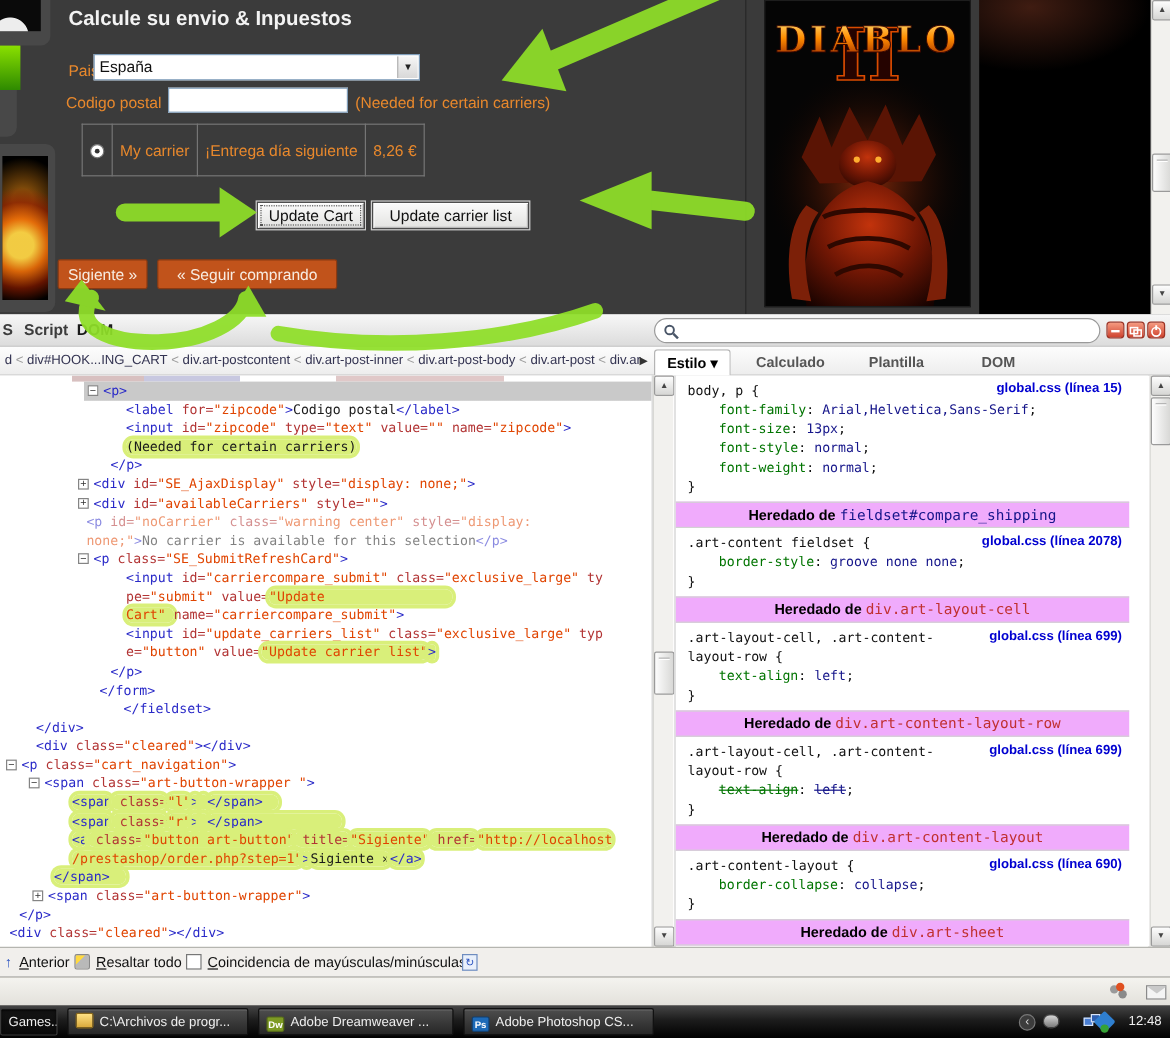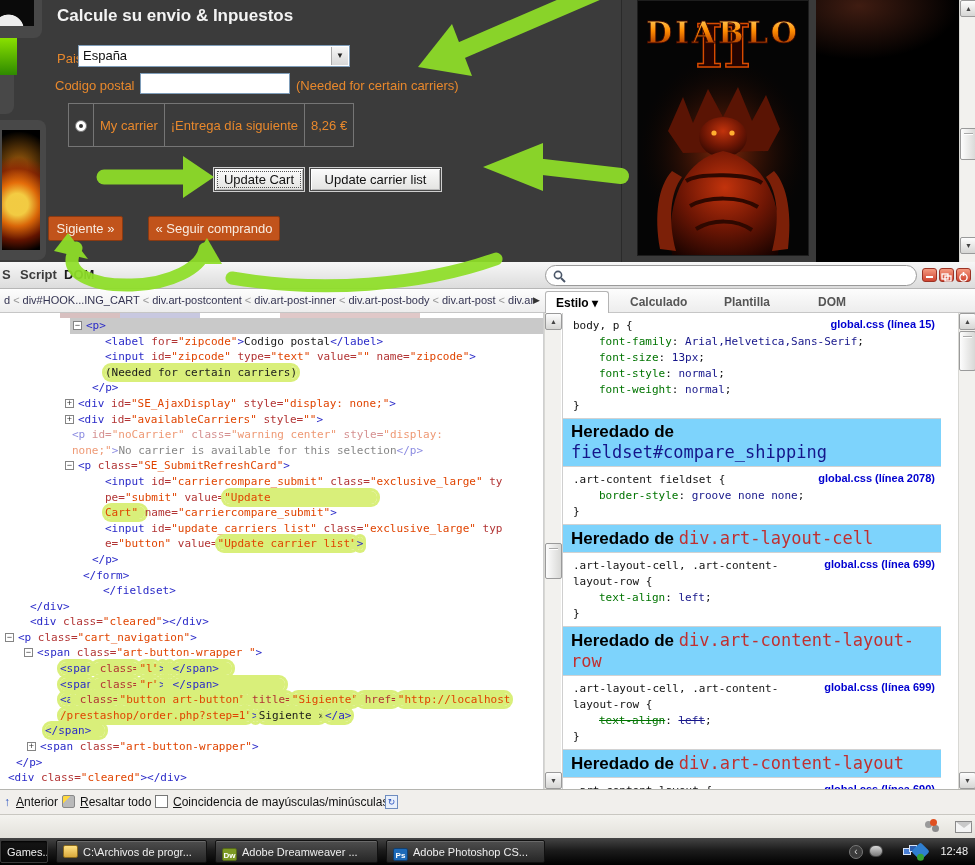--- a/index.html
+++ b/index.html
@@ -82,22 +82,22 @@
   .hl{background:#d9ef7a;box-shadow:0 0 0 3px #d9ef7a;border-radius:6px;}
   
   .csswrap{position:absolute;left:0;top:0;width:378px;font-family:"DejaVu Sans Mono",monospace;font-size:11px;}
   .css-r{position:relative;padding:5px 8px 4px 10px;color:#111;}
   .css-r .lnk{position:absolute;right:6px;top:5px;color:#0000d0;font-weight:bold;
       font-family:"Liberation Sans",sans-serif;font-size:11px;}
   .css-sel{white-space:pre-wrap;max-width:230px;line-height:16px;}
   .css-prop{padding-left:26px;line-height:16px;}
   .pn{color:#007400;}.pv{color:#15158a;}
   .strike .pn,.strike .pv,.strike b{text-decoration:line-through;}
-  .css-h{background:#7dd3fc;border-top:1px solid #d2d2d2;border-bottom:1px solid #d2d2d2;
-      padding:3px 8px;font-family:"Liberation Sans",sans-serif;font-size:17px;color:#000;}
+  .css-h{background:#f0abfc;border-top:1px solid #d2d2d2;border-bottom:1px solid #d2d2d2;
+      padding:3px 8px;font-family:"Liberation Sans",sans-serif;font-size:12px;color:#000;text-align:center;}
   .css-h .sel-navy{font-family:"DejaVu Sans Mono",monospace;color:#15158a;}
   .css-h .sel-red{font-family:"DejaVu Sans Mono",monospace;color:#c03030;}
   
   .findbar{position:absolute;left:0;top:789px;width:975px;height:25px;background:#f1efec;
       border-top:1px solid #b5b5b0;font-size:12px;color:#111;}
   .fb-item{position:absolute;top:5px;}
   .chk{position:absolute;top:5px;width:13px;height:13px;background:#fff;border:1px solid #777;}
   .statusbar{position:absolute;left:0;top:814px;width:975px;height:24px;
       background:linear-gradient(#f4f3ef,#e3e1db);border-top:1px solid #c9c7c1;}
   .molecule i{position:absolute;border-radius:50%;width:7px;height:7px;}
@@ -157,21 +157,21 @@
         <td>¡Entrega día siguiente</td>
         <td>8,26 €</td>
       </tr>
     </tbody>
       </table>
 
     <button class="upd-btn focus" style="left:214px;width:90px;">Update Cart</button>
     <button class="upd-btn" style="left:310px;width:131px;">Update carrier list</button>
 
     <div class="orange-btn" style="left:48px;width:75px;">Sigiente »</div>
-    <div class="orange-btn" style="left:148px;width:132px;">« Seguir comprando</div>
+    <div class="orange-btn" style="left:131px;width:150px;">« Seguir comprando</div>
   </div>
 
   <div class="game-window">
     <div class="game-art">
       <svg width="170" height="254" viewBox="0 0 170 254">
         <defs>
           <linearGradient id="fire" x1="0" y1="0" x2="0" y2="1">
             <stop offset="0" stop-color="#ffe27a"></stop>
               <stop offset=".45" stop-color="#ff8c00"></stop>
               <stop offset="1" stop-color="#8c1a00"></stop>

